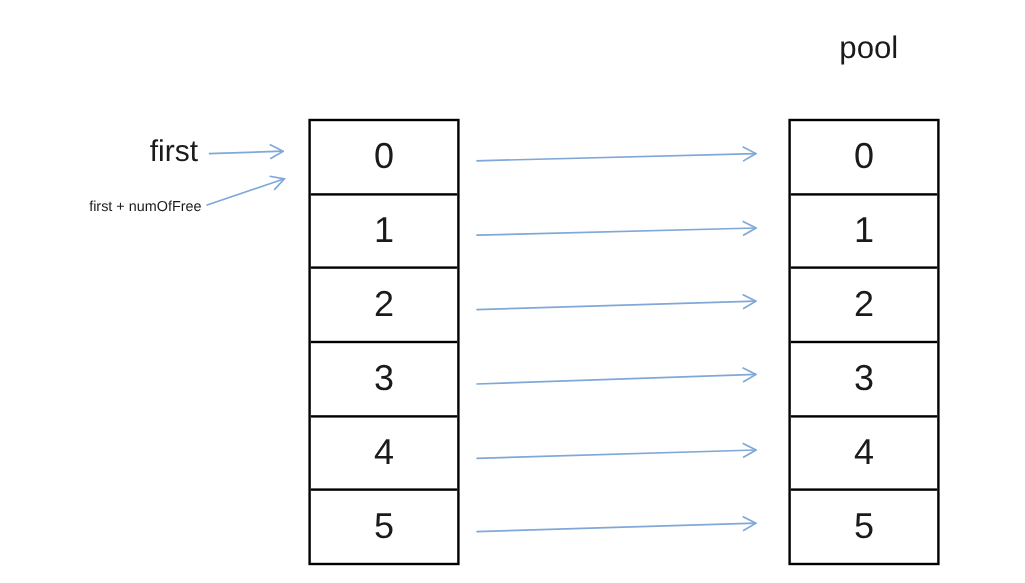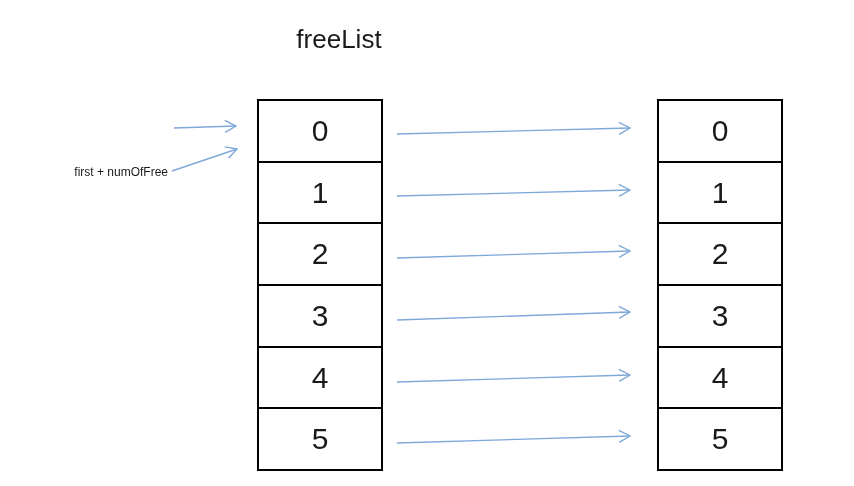--- a/index.html
+++ b/index.html
@@ -83,22 +83,23 @@
   .arrow-line {
     fill: none;
     stroke-width: 1.4;
   }
 </style>
 </head>
 <body>
 
 <div class="canvas">
 
-  <div class="title title-freelist">freeList</div>
+  <div class="title title-pool">pool</div>
 
+  <div class="label-first">first</div>
   <div class="label-numfree">first + numOfFree</div>
 
   <div class="array array-freelist">
     <div class="cell">0</div>
     <div class="cell">1</div>
     <div class="cell">2</div>
     <div class="cell">3</div>
     <div class="cell">4</div>
     <div class="cell">5</div>
   </div>

